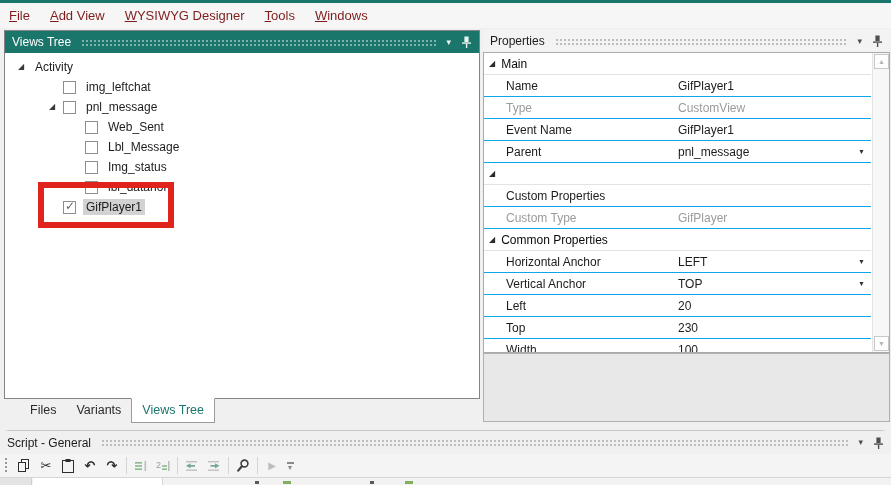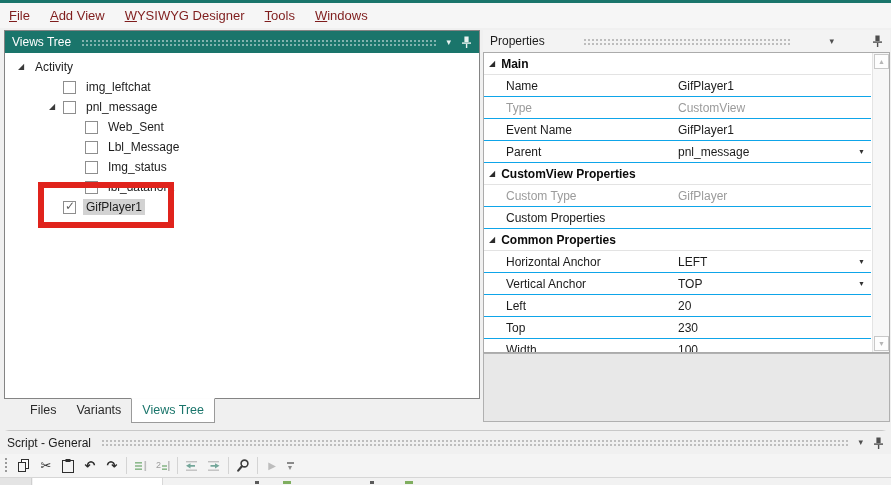--- a/index.html
+++ b/index.html
@@ -35,27 +35,27 @@
   .ind-l1 { margin-left:58px; }
   .ind-l1e { margin-left:44px; }
   .ind-l2 { margin-left:80px; }
   .annotation-rect { position:absolute; left:38px; top:182px; width:136px; height:46px; border:6px solid #e0231c; z-index:9; }
   
   .left-tabs { position:absolute; left:20px; top:399px; display:flex; align-items:flex-start; }
   .tab { padding:4px 10px 5px 10px; font-size:12.5px; color:#2a2a2a; }
   .tab.active { background:#fff; border:1px solid #9a9a9a; border-top:1px solid #fdfdfd; color:#1a756b; position:relative; top:-1px; }
   
   .props-panel { position:absolute; left:483px; top:30px; width:407px; height:392px; }
-  .props-panel .dock-header { background:#f3f3f3;gap:28px; }
+  .props-panel .dock-header { background:#f3f3f3; }
   .props-grid { position:absolute; left:0; top:22px; width:407px; height:301px; background:#fff; border:1px solid #ababab; overflow:hidden; }
   .pg-rows { position:absolute; left:0; top:0; right:18px; }
   .prow { height:22px; display:flex; align-items:center; position:relative; border-bottom:1px solid #0ea5e9; background:#fff; }
   .prow.group { border-bottom:1px solid #e3e3e3; }
   .prow.group .gtri { font-size:8px; color:#2b2b2b; margin:0 6px 0 5px; }
-  .prow.group .plabel { font-weight:bold; color:#0a0a0a; }
+  .prow.group .plabel { font-weight:normal; color:#0a0a0a; }
   .prow.field .plabel { margin-left:22px; }
   .pvalue { position:absolute; left:194px; }
   .prow .dd { position:absolute; right:6px; font-size:7px; color:#333; }
   .prow.readonly .plabel, .prow.readonly .pvalue { color:#9b9b9b; }
   .pg-scroll { position:absolute; right:0; top:0; width:17px; height:299px; background:#f7f7f7; border-left:1px solid #e4e4e4; }
   .pg-btn { position:absolute; left:1px; width:15px; height:15px; border:1px solid #c8c8c8; background:#fdfdfd; color:#b5b5b5; font-size:7px; display:flex; align-items:center; justify-content:center; }
   .pg-btn.up { top:1px; } .pg-btn.down { bottom:1px; }
   .props-filler { position:absolute; left:0; top:323px; width:407px; height:69px; background:#e8e8e8; border:1px solid #b0b0b0; }
   
   .script-panel { position:absolute; left:0; top:430px; width:891px; height:55px; background:#f1f1f1; border-top:1px solid #c8c8c8;border-radius:9px; }
@@ -179,29 +179,28 @@
         <span class="plabel">Event Name</span>
         <span class="pvalue">GifPlayer1</span>
       </div>
       <div class="prow field">
         <span class="plabel">Parent</span>
         <span class="pvalue">pnl_message</span>
         <span class="dd">▼</span>
       </div>
       <div class="prow group">
         <span class="gtri">◢</span>
-        <span class="plabel">CustomView Properties</span>
+      </div>
+      <div class="prow field">
+        <span class="plabel">Custom Properties</span>
+        <span class="pvalue"></span>
       </div>
       <div class="prow field readonly">
         <span class="plabel">Custom Type</span>
         <span class="pvalue">GifPlayer</span>
-      </div>
-      <div class="prow field">
-        <span class="plabel">Custom Properties</span>
-        <span class="pvalue"></span>
       </div>
       <div class="prow group">
         <span class="gtri">◢</span>
         <span class="plabel">Common Properties</span>
       </div>
       <div class="prow field">
         <span class="plabel">Horizontal Anchor</span>
         <span class="pvalue">LEFT</span>
         <span class="dd">▼</span>
       </div>

